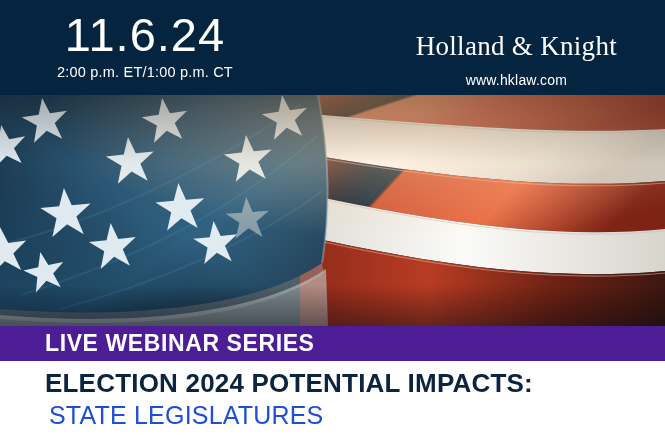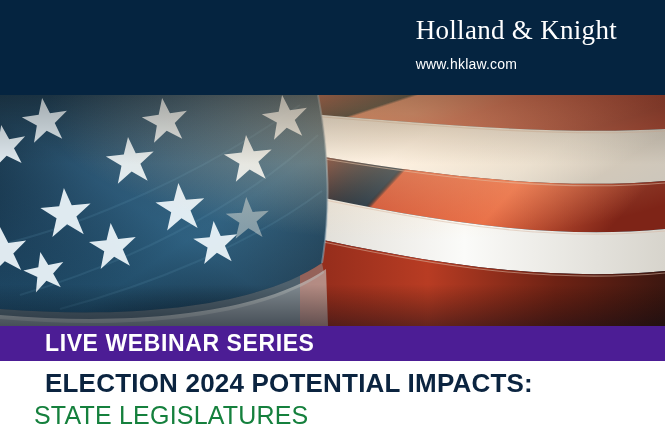--- a/index.html
+++ b/index.html
@@ -46,22 +46,22 @@
     font-size: 14.5px;
     font-weight: 400;
     letter-spacing: 0.2px;
     color: #ffffff;
     line-height: 20px;
     margin-top: 2px;
     white-space: nowrap;
   }
   .brand-block {
     position: absolute;
-    right: 48px; top: 14px;
-    text-align: left;
+    right: 48px; top: 30px;
+    text-align: center;
   }
   .brand-name {
     font-family: "Liberation Serif", serif;
     font-size: 27px;
     font-weight: 400;
     letter-spacing: 0.3px;
     color: #ffffff;
     line-height: 32px;
     white-space: nowrap;
   }
@@ -122,36 +122,40 @@
     font-family: "Liberation Sans", sans-serif;
     font-size: 26px;
     font-weight: 700;
     letter-spacing: 0.2px;
     color: #0b2440;
     line-height: 32px;
     white-space: nowrap;
   }
   .sub-title {
     position: absolute;
-    left: 34px; top: 39px;
+    left: 49px; top: 39px;
     font-family: "Liberation Sans", sans-serif;
     font-size: 25px;
     font-weight: 400;
     letter-spacing: 0.2px;
-    color: #15803d;
+    color: #1d4ed8;
     line-height: 30px;
     white-space: nowrap;
   }
 </style>
 </head>
 <body>
 
 <div id="promo-card">
 
   <div class="header">
+    <div class="date-block">
+      <div class="date-text">11.6.24</div>
+      <div class="time-text">2:00 p.m. ET/1:00 p.m. CT</div>
+    </div>
     <div class="brand-block">
       <div class="brand-name">Holland &amp; Knight</div>
       <div class="brand-url">www.hklaw.com</div>
     </div>
   </div>
 
   <div class="hero">
     <svg viewBox="0 0 665 231" preserveAspectRatio="none">
       <defs>
         <linearGradient id="canton" x1="0" y1="0" x2="1" y2="1">

